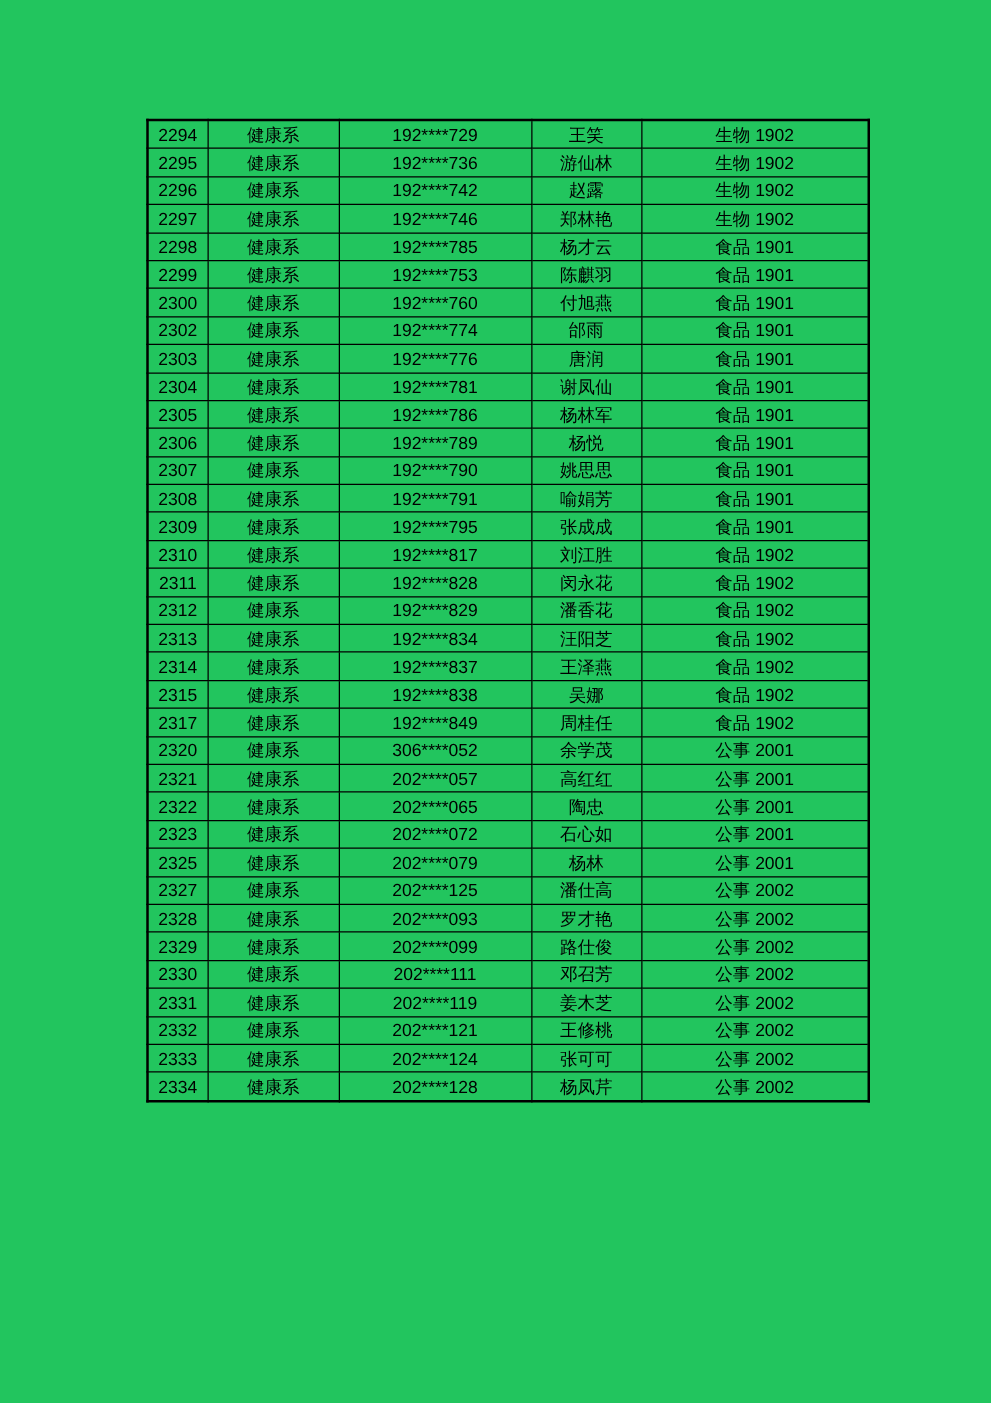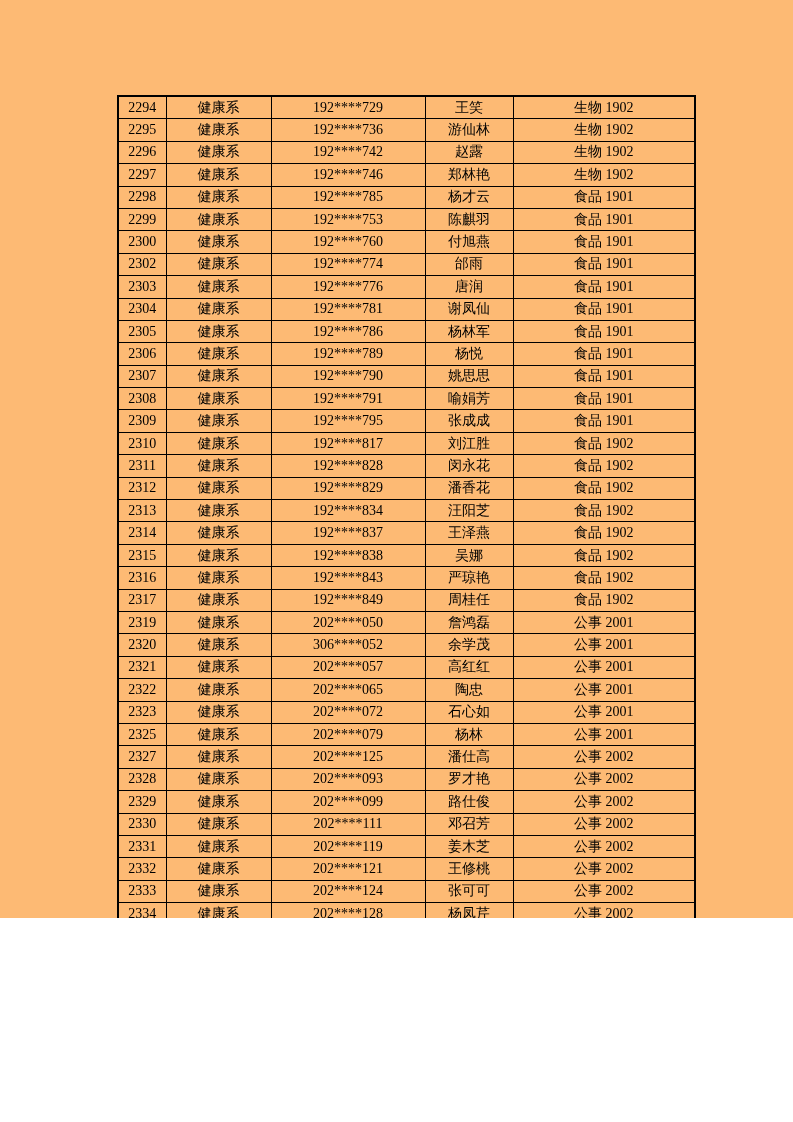--- a/index.html
+++ b/index.html
@@ -3,23 +3,23 @@
 <meta charset="utf-8">
 <style>
   html, body {
     margin: 0;
     padding: 0;
     background: #ffffff;
   }
   .page {
     position: relative;
     width: 793px;
-    height: 918px;
-    background: #fdba74;
-    font-family: Liberation Serif, serif;
+    height: 1122px;
+    background: #22c55e;
+    font-family: Liberation Sans, sans-serif;
     color: #000000;
     overflow: hidden;
   }
   table.roster {
     position: absolute;
     left: 117px;
     top: 95px;
     width: 577px;
     border-collapse: collapse;
     table-layout: fixed;
@@ -196,39 +196,25 @@
     <td>食品 1902</td>
   </tr>
         <tr>
     <td>2315</td>
     <td>健康系</td>
     <td>192****838</td>
     <td>吴娜</td>
     <td>食品 1902</td>
   </tr>
         <tr>
-    <td>2316</td>
-    <td>健康系</td>
-    <td>192****843</td>
-    <td>严琼艳</td>
-    <td>食品 1902</td>
-  </tr>
-        <tr>
     <td>2317</td>
     <td>健康系</td>
     <td>192****849</td>
     <td>周桂任</td>
     <td>食品 1902</td>
-  </tr>
-        <tr>
-    <td>2319</td>
-    <td>健康系</td>
-    <td>202****050</td>
-    <td>詹鸿磊</td>
-    <td>公事 2001</td>
   </tr>
         <tr>
     <td>2320</td>
     <td>健康系</td>
     <td>306****052</td>
     <td>余学茂</td>
     <td>公事 2001</td>
   </tr>
         <tr>
     <td>2321</td>

